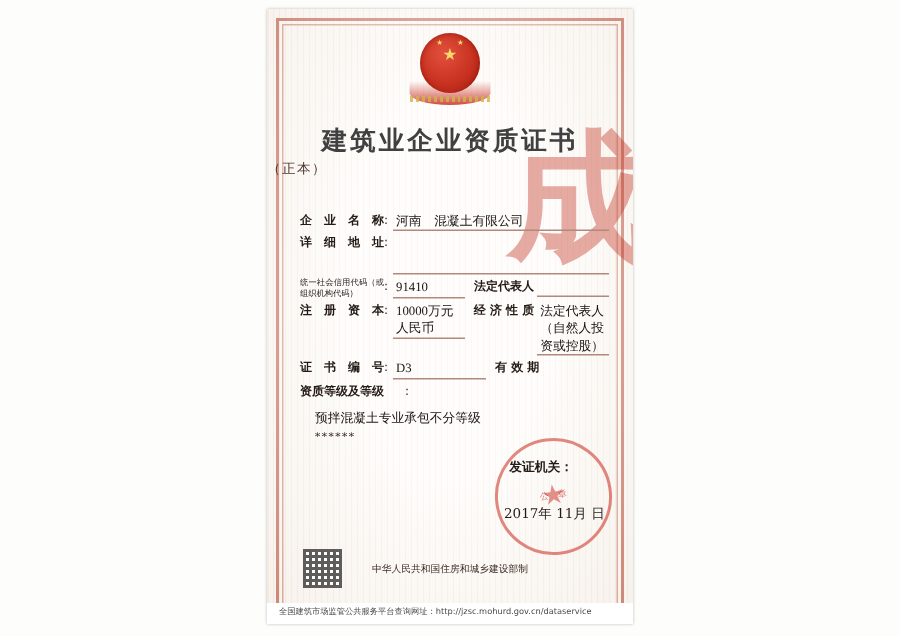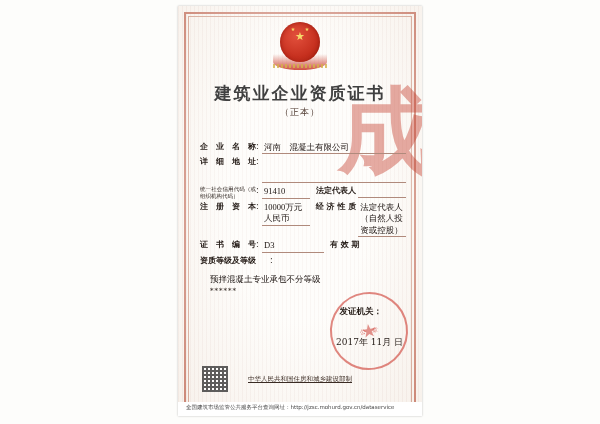--- a/index.html
+++ b/index.html
@@ -68,21 +68,21 @@
   }
 
   
   .title{
     position:absolute;left:0;right:0;top:76px;text-align:center;
     font-family:"DejaVu Serif","Liberation Serif",serif;
     font-size:17px;font-weight:bold;color:#404040;letter-spacing:2px;
     z-index:4;
   }
   .subtitle{
-    position:absolute;left:0;right:0;top:100px;text-align:center;
+    position:absolute;left:0;right:0;top:100px;text-align:left;
     font-size:9px;color:#4a352b;letter-spacing:1px;z-index:4;
   }
 
   
   .watermark{
     position:absolute;right:-6px;top:78px;
     font-family:"DejaVu Serif","Liberation Serif",serif;
     font-size:96px;color:rgba(196,58,40,.42);
     font-weight:bold;line-height:1;z-index:3;pointer-events:none;
     letter-spacing:-6px;
@@ -132,21 +132,21 @@
   .seal .inner-star{position:absolute;font-size:18px;color:rgba(200,40,30,.5);}
   .date{
     position:absolute;left:118px;top:330px;z-index:5;font-size:9px;color:#241b16;
     font-family:"DejaVu Serif","Liberation Serif",serif;
     margin-left:40px;
   }
   .date span.v{font-family:"DejaVu Serif","Liberation Serif",serif;}
 
   .footer-note{
     position:absolute;left:0;right:0;bottom:32px;text-align:center;
-    font-size:6.5px;color:#3a2b23;z-index:5;text-decoration:underline;
+    font-size:6.5px;color:#3a2b23;z-index:5;
   }
   .qr{
     position:absolute;left:24px;bottom:24px;width:26px;height:26px;z-index:5;
     background:
       repeating-linear-gradient(90deg,#2b2b2b 0 2px,transparent 2px 4px),
       repeating-linear-gradient(0deg,#2b2b2b 0 2px,transparent 2px 4px);
     background-color:#fff;opacity:.75;
   }
   .doc-no{
     position:absolute;right:12px;bottom:6px;font-size:6px;color:#3a2b23;z-index:5;

